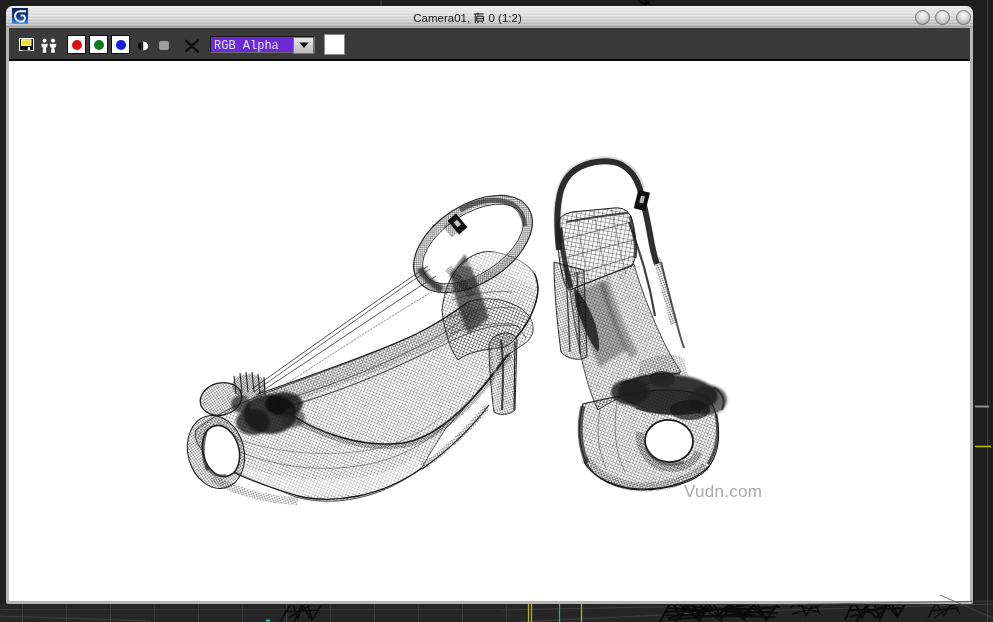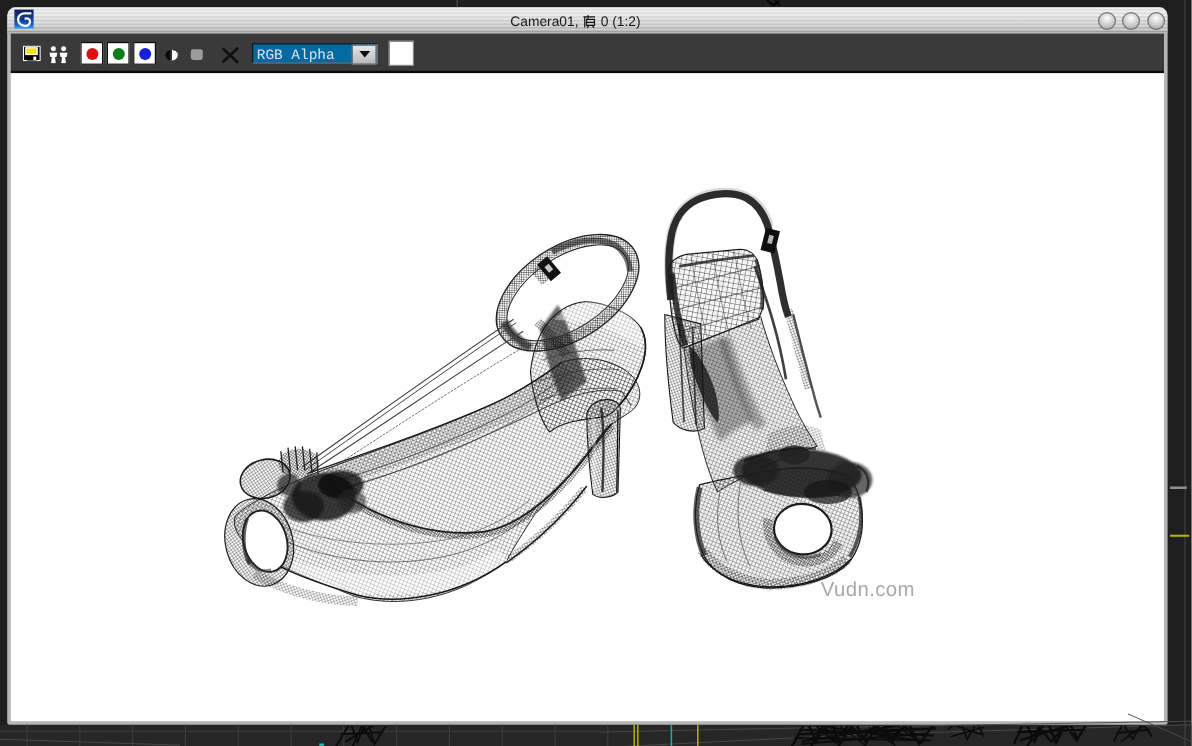--- a/index.html
+++ b/index.html
@@ -20,21 +20,21 @@
       linear-gradient(180deg,#efefef 0%,#e4e4e4 30%,#d2d2d2 60%,#bdbdbd 85%,#8e8e8e 100%);">
   </div>
 
   <div class="abs" style="left:6px;top:2px;width:16px;height:16px;background:linear-gradient(180deg,#0d2158 0%,#143a8e 50%,#1e62c8 80%,#49a7e8 100%);">
     <svg width="16" height="16" viewBox="0 0 16 16" style="position:absolute;left:0;top:0">
       <path d="M13.2 3.2 L8.2 3.1 C4.8 3.3 3.1 5.6 3.1 8.2 C3.1 11.5 5.9 13.6 8.9 13.6 C11.9 13.6 13.2 11.6 13.0 9.7 C12.8 7.8 11 7 9.2 7.5" fill="none" stroke="#f4f8ff" stroke-width="1.9" stroke-linecap="square"></path>
       <path d="M6.3 8.4 L8.6 7.6" stroke="#0e2a66" stroke-width="1.1" fill="none"></path>
     </svg>
   </div>
 
-  <div class="abs" style="left:0px;top:4px;width:923px;text-align:center;font-size:11.5px;color:#161616;letter-spacing:0px;margin-left:12px;">Camera01, <span style="display:inline-block;width:12px;height:12px;position:relative;top:2px;"><svg width="12" height="12" viewBox="0 0 12 12">
+  <div class="abs" style="left:0px;top:4px;width:923px;text-align:center;font-size:11.5px;color:#161616;letter-spacing:0px;">Camera01, <span style="display:inline-block;width:12px;height:12px;position:relative;top:2px;"><svg width="12" height="12" viewBox="0 0 12 12">
           <path d="M1.2 2 H10.8 M2.3 2 V11 M5 0.5 V3.6 M3.8 4.2 H10.4 V9.2 H3.8 Z M3.8 6.7 H10.4 M5.6 9.4 L4.4 11.2 M8.6 9.4 L10 11.3" stroke="#161616" stroke-width="1" fill="none"></path>
         </svg></span> 0 (1:2)</div>
 
   <div class="abs" style="left:909px;top:4px;width:13px;height:13px;border-radius:50%;border:1px solid #6e6e6e;background:radial-gradient(circle at 50% 32%,#fdfdfd 0%,#d2d2d2 50%,#949494 100%);"></div>
   <div class="abs" style="left:929px;top:4px;width:13px;height:13px;border-radius:50%;border:1px solid #6e6e6e;background:radial-gradient(circle at 50% 32%,#fdfdfd 0%,#d2d2d2 50%,#949494 100%);"></div>
   <div class="abs" style="left:950px;top:4px;width:13px;height:13px;border-radius:50%;border:1px solid #6e6e6e;background:radial-gradient(circle at 50% 32%,#fdfdfd 0%,#d2d2d2 50%,#949494 100%);"></div>
 
   <div class="abs" id="toolbar" style="left:3px;top:22px;width:961px;height:31px;background:#3a3a3a;border-bottom:2px solid #0a0a0a;">
 
     <svg class="abs" style="left:10px;top:10px" width="15" height="13" viewBox="0 0 15 13">
@@ -66,21 +66,21 @@
       <rect x="4.8" y="0.5" width="1.4" height="9" fill="#0a0a0a"></rect>
       <ellipse cx="6" cy="5" rx="5.4" ry="4.6" fill="none" stroke="#3a3a3a" stroke-width="0.8" stroke-dasharray="1.5 1.2"></ellipse>
     </svg>
 
     <div class="abs" style="left:150px;top:13px;width:10px;height:9px;border-radius:2px;background:#9c9c9c;"></div>
 
     <svg class="abs" style="left:176px;top:11px" width="14" height="14" viewBox="0 0 14 14">
       <path d="M1.2 1.8 L12.8 12.6 M12.8 1.4 L1.2 12.2" stroke="#0f0f0f" stroke-width="2.3" stroke-linecap="round"></path>
     </svg>
 
-    <div class="abs" style="left:201px;top:8px;width:103px;height:15px;background:#0369a1;border-top:1.5px solid #171717;border-left:1.5px solid #171717;border-bottom:1.5px solid #6a6a6a;border-right:1.5px solid #6a6a6a;text-align:center;">
+    <div class="abs" style="left:201px;top:8px;width:103px;height:15px;background:#6d28d9;border-top:1.5px solid #171717;border-left:1.5px solid #171717;border-bottom:1.5px solid #6a6a6a;border-right:1.5px solid #6a6a6a;text-align:center;">
       <div class="abs" style="left:3px;top:2px;font-family:'Liberation Mono',monospace;font-size:12px;color:#dde3ea;">RGB Alpha</div>
       <div class="abs" style="right:0px;top:0px;width:19px;height:15px;background:linear-gradient(180deg,#e8e8e8,#b9b9b9);border:1px solid #777;">
         <svg width="18" height="14" viewBox="0 0 18 14">
             <path d="M4.5 4.5 H13.5 L9 10 Z" fill="#0d0d0d"></path>
           </svg>
       </div>
     </div>
 
     <div class="abs" style="left:315px;top:6px;width:19px;height:19px;background:#ffffff;border:1px solid #8a8a8a;"></div>
   </div>

